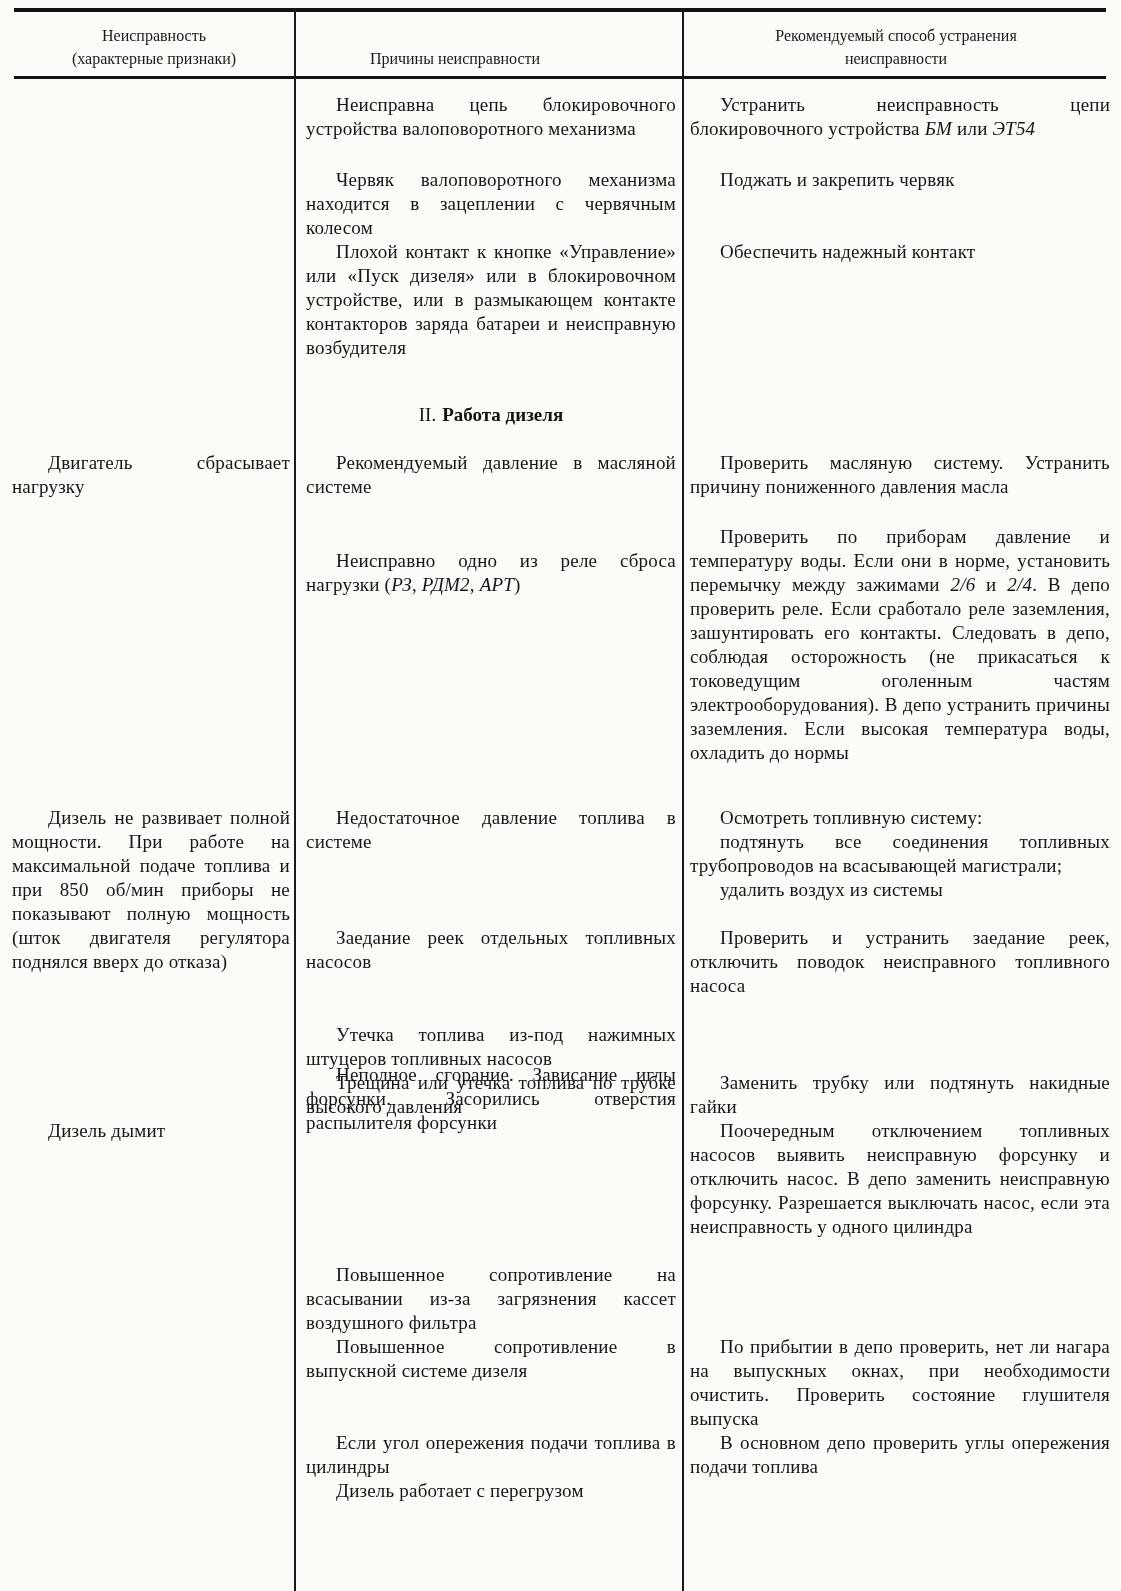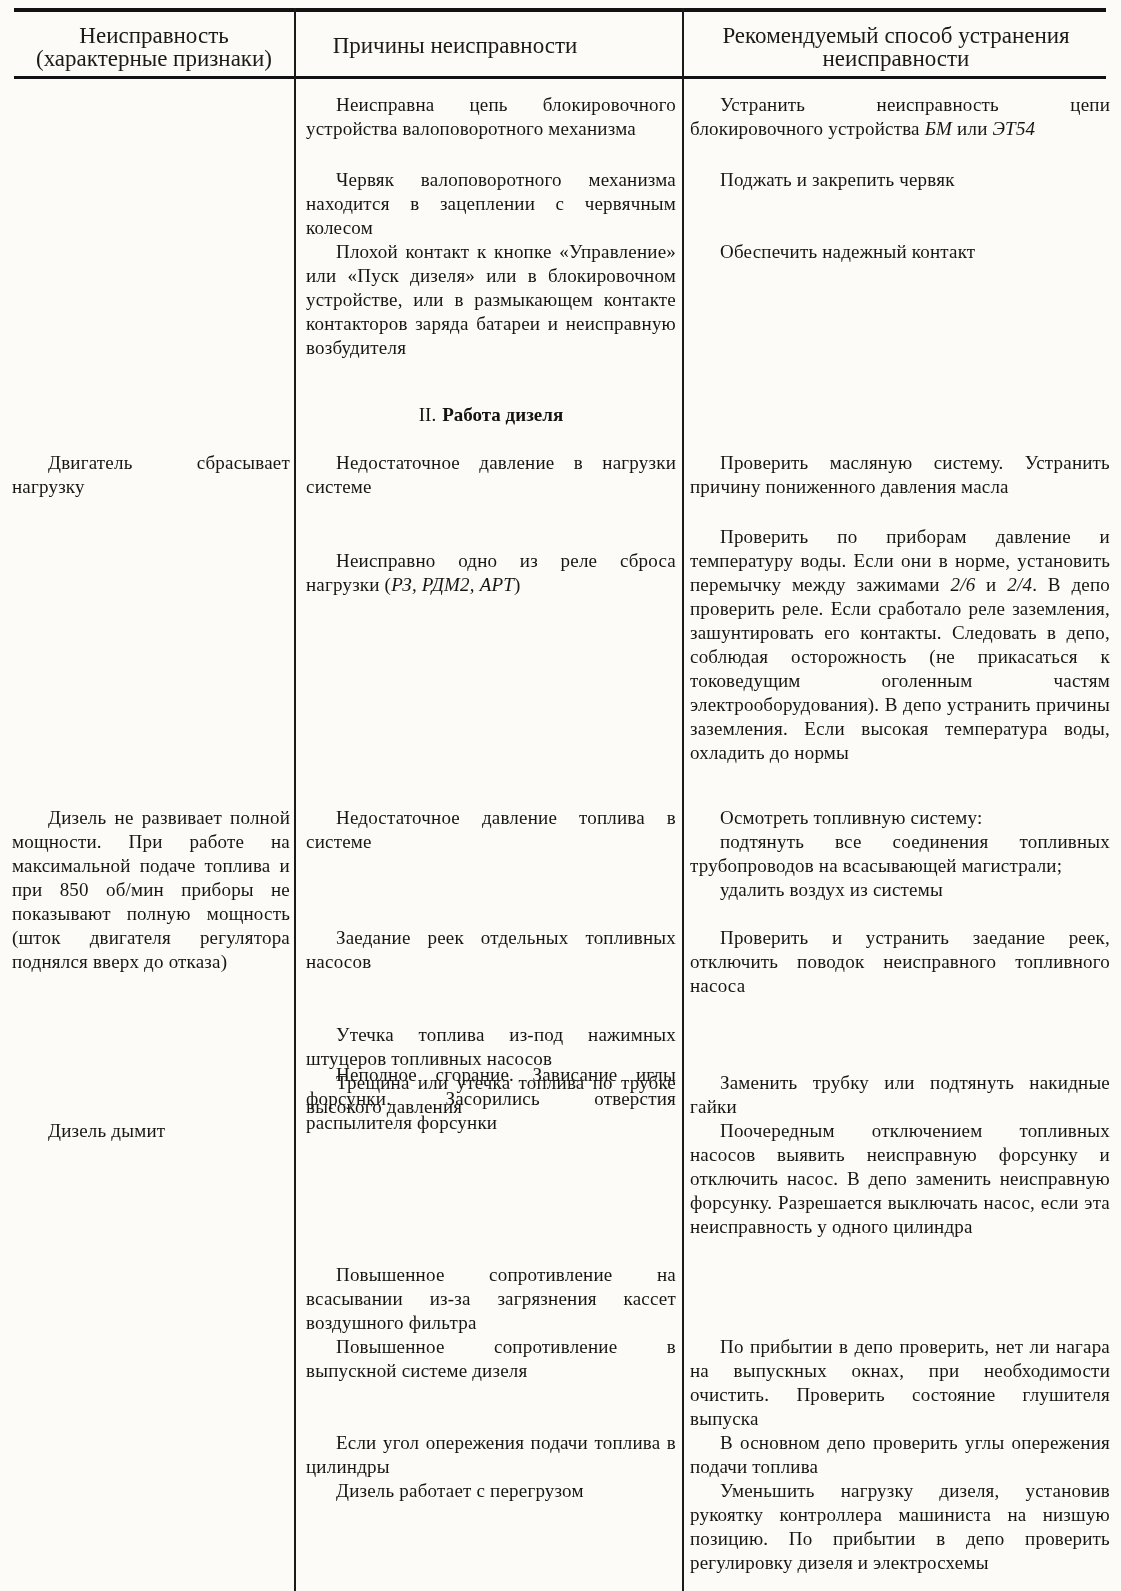--- a/index.html
+++ b/index.html
@@ -11,21 +11,21 @@
     overflow:hidden;
     font-family:"Liberation Serif","DejaVu Serif",serif;
     color:#161513;
   }
   .hrule{position:absolute;background:#121212;}
   .vline{position:absolute;background:#1a1a1a;}
   .th{
     position:absolute;
     text-align:center;
     white-space:pre-line;
-    font-size:23px;
+    font-size:16px;
     line-height:23px;
     color:#1b1a18;
   }
   .cell{
     position:absolute;
     font-size:19px;
     line-height:24px;
     text-align:justify;
     text-indent:30px;
     color:#171614;
@@ -53,37 +53,37 @@
 
 <div id="page">
 
   <div class="hrule" style="left:14px;top:8px;width:1092px;height:4px;"></div>
   <div class="hrule" style="left:14px;top:76px;width:1092px;height:3px;"></div>
   <div class="vline" style="left:294px;top:8px;width:2px;height:1583px;"></div>
   <div class="vline" style="left:682px;top:8px;width:2px;height:1583px;"></div>
 
   <div class="th" style="left:14px;top:24px;width:280px;">Неисправность
 (характерные признаки)</div>
-  <div class="th" style="left:296px;top:34px;width:318px;">Причины неисправности</div>
+  <div class="th" style="left:296px;top:47px;width:318px;">Причины неисправности</div>
   <div class="th" style="left:684px;top:24px;width:424px;">Рекомендуемый способ устранения
 неисправности</div>
 
   <div class="cell c2" style="top:93px;">Неисправна цепь блокировочного устройства валоповоротного механизма</div>
   <div class="cell c3" style="top:93px;"><span>Устранить неисправность цепи блокировочного устройства </span><i>БМ</i><span> или </span><i>ЭТ54</i></div>
 
   <div class="cell c2" style="top:168px;">Червяк валоповоротного механизма находится в зацеплении с червячным колесом</div>
   <div class="cell c3" style="top:168px;">Поджать и закрепить червяк</div>
 
   <div class="cell c2" style="top:240px;">Плохой контакт к кнопке «Управление» или «Пуск дизеля» или в блокировочном устройстве, или в размыкающем контакте контакторов заряда батареи и неисправную возбудителя</div>
   <div class="cell c3" style="top:240px;">Обеспечить надежный контакт</div>
 
   <div class="section-heading" style="top:403px;"><span class="num">II.</span><span class="ttl">Работа дизеля</span></div>
 
   <div class="cell c1" style="top:451px;">Двигатель сбрасывает нагрузку</div>
-  <div class="cell c2" style="top:451px;">Недостаточное давление в нагрузки системе</div>
+  <div class="cell c2" style="top:451px;">Рекомендуемый давление в масляной системе</div>
   <div class="cell c3" style="top:451px;">Проверить масляную систему. Устранить причину пониженного давления масла</div>
 
   <div class="cell c2" style="top:549px;"><span>Неисправно одно из реле сброса нагрузки (</span><i>РЗ, РДМ2, АРТ</i><span>)</span></div>
   <div class="cell c3" style="top:525px;"><span>Проверить по приборам давление и температуру воды. Если они в норме, установить перемычку между зажимами </span><i>2/6</i><span> и </span><i>2/4</i><span>. В депо проверить реле. Если сработало реле заземления, зашунтировать его контакты. Следовать в депо, соблюдая осторожность (не прикасаться к токоведущим оголенным частям электрооборудования). В депо устранить причины заземления. Если высокая температура воды, охладить до нормы</span></div>
 
   <div class="cell c1" style="top:806px;">Дизель не развивает полной мощности. При работе на максимальной подаче топлива и при 850 об/мин приборы не показывают полную мощность (шток двигателя регулятора поднялся вверх до отказа)</div>
   <div class="cell c2" style="top:806px;">Недостаточное давление топлива в системе</div>
   <div class="cell c3" style="top:806px;">
     <div class="p">Осмотреть топливную систему:</div>
     <div class="p">подтянуть все соединения топливных трубопроводов на всасывающей магистрали;</div>
@@ -104,15 +104,14 @@
 
   <div class="cell c2" style="top:1263px;">Повышенное сопротивление на всасывании из-за загрязнения кассет воздушного фильтра</div>
 
   <div class="cell c2" style="top:1335px;">Повышенное сопротивление в выпускной системе дизеля</div>
   <div class="cell c3" style="top:1335px;">По прибытии в депо проверить, нет ли нагара на выпускных окнах, при необходимости очистить. Проверить состояние глушителя выпуска</div>
 
   <div class="cell c2" style="top:1431px;">Если угол опережения подачи топлива в цилиндры</div>
   <div class="cell c3" style="top:1431px;">В основном депо проверить углы опережения подачи топлива</div>
 
   <div class="cell c2" style="top:1479px;">Дизель работает с перегрузом</div>
-  <div class="cell c3" style="top:1479px;">Уменьшить нагрузку дизеля, установив рукоятку контроллера машиниста на низшую позицию. По прибытии в депо проверить регулировку дизеля и электросхемы</div>
 
 </div>
 
 </body></html>

